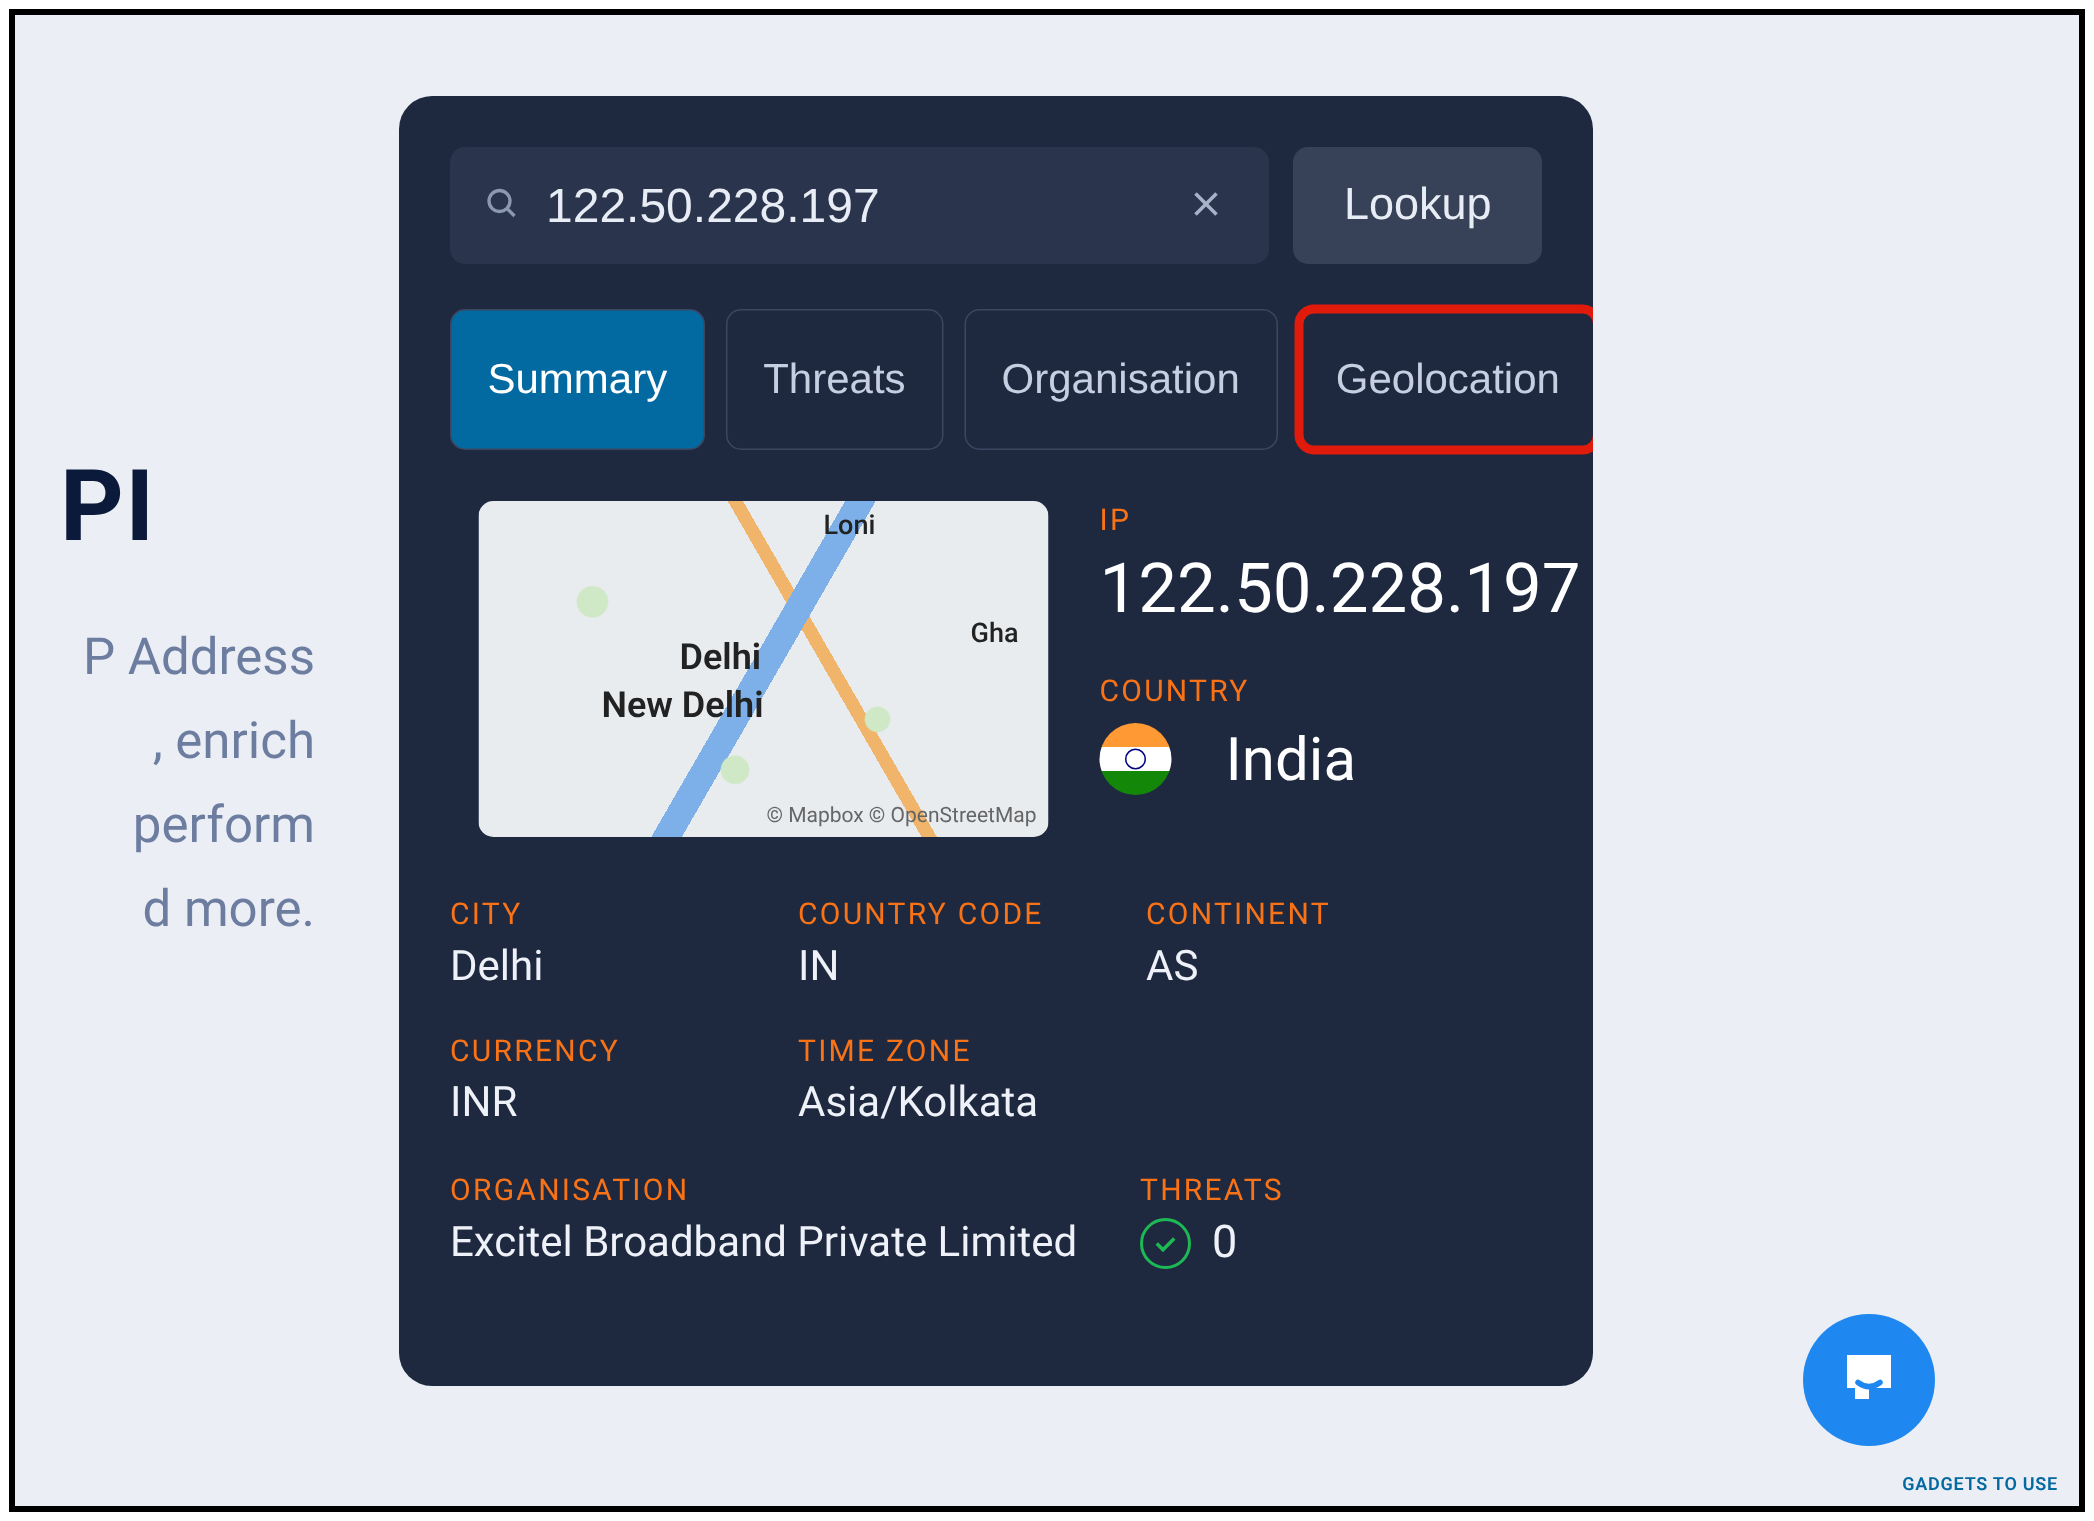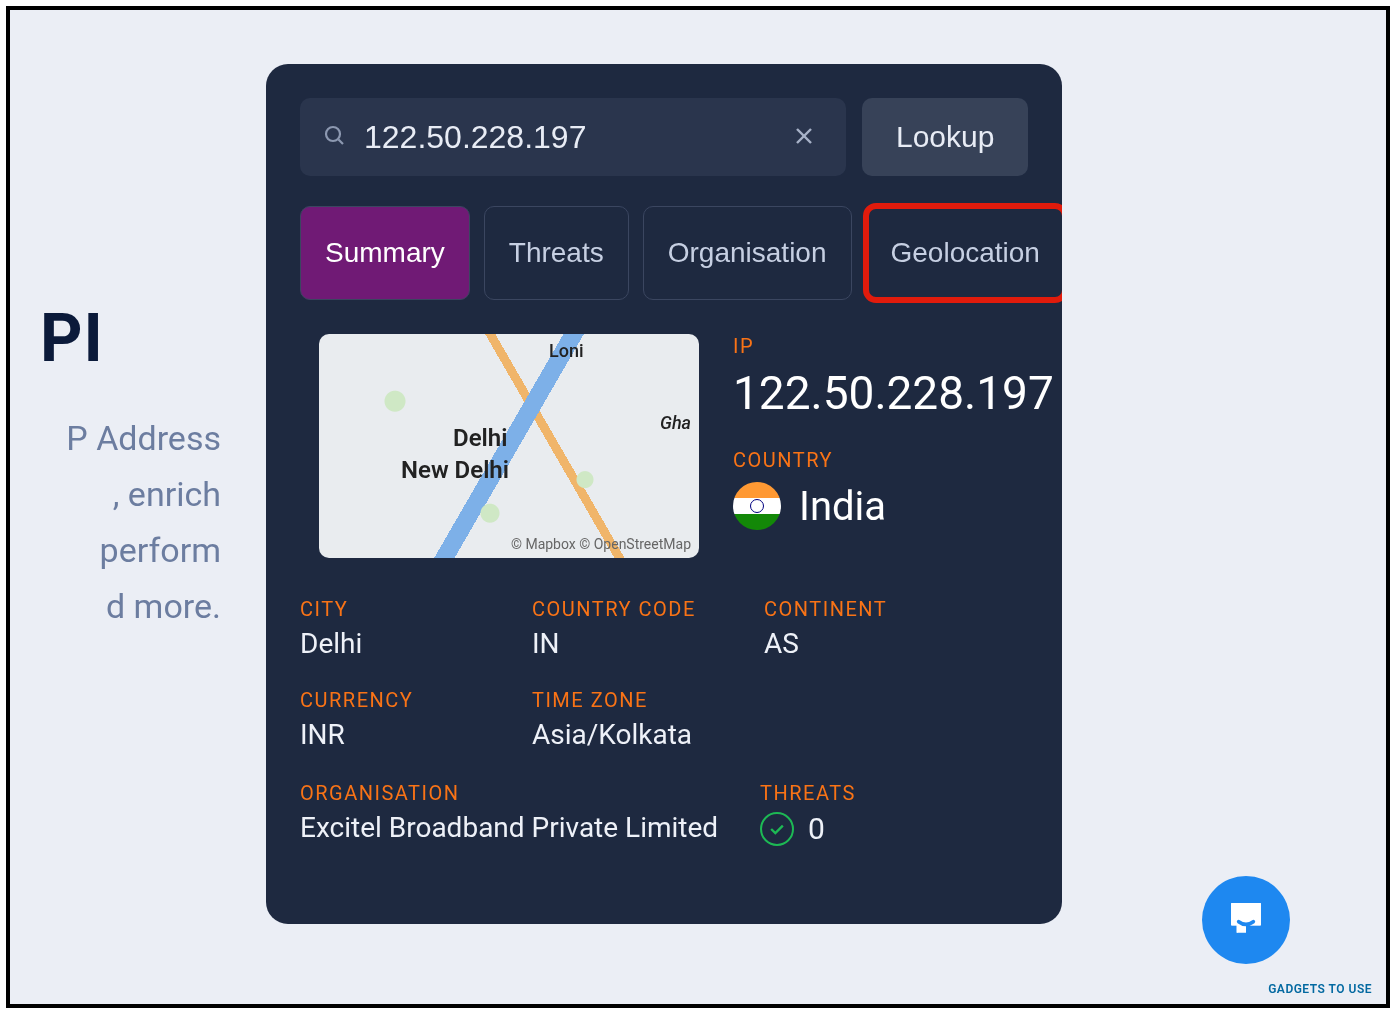--- a/index.html
+++ b/index.html
@@ -23,21 +23,21 @@
     left: 0;
     top: 290px;
     color: #0b1a3a;
     font-size: 66px;
     font-weight: 700;
     letter-spacing: 1px;
     padding-left: 30px;
   }
   .bg-sub {
     position: absolute;
-    left: 11px;
+    left: 0;
     top: 400px;
     width: 200px;
     color: #6c7da0;
     font-size: 34px;
     line-height: 56px;
     text-align: right;
   }
   .card {
     position: absolute;
     left: 256px;
@@ -97,21 +97,21 @@
   .tab {
     background: transparent;
     border: 1px solid #3b4660;
     color: #c6cfe2;
     font-size: 28px;
     padding: 14px 24px;
     border-radius: 10px;
     cursor: pointer;
   }
   .tab.active {
-    background: #701a75;
+    background: #0369a1;
     color: #ffffff;
   }
   .tab.highlight {
     outline: 6px solid #e11b0c;
     outline-offset: -3px;
   }
   .content {
     display: flex;
     gap: 34px;
     margin-top: 34px;
@@ -151,21 +151,21 @@
     text-transform: uppercase;
   }
   .ip-val {
     font-size: 46px;
     color: #fff;
     margin-top: 8px;
   }
   .country-row {
     display: flex;
     align-items: center;
-    gap: 18px;
+    gap: 36px;
     margin-top: 10px;
   }
   .flag {
     width: 48px; height: 48px; border-radius: 50%;
     background: linear-gradient(to bottom, #ff9933 0 33%, #ffffff 33% 66%, #138808 66% 100%);
     position: relative;
     flex-shrink: 0;
   }
   .flag::after {
     content: "";
@@ -272,21 +272,21 @@
       <button class="tab">Organisation</button>
       <button class="tab highlight">Geolocation</button>
       <button class="tab">Raw Data</button>
     </div>
 
     <div class="content">
       <div class="map">
         <div class="map-label small" style="left:230px; top:6px;">Loni</div>
         <div class="map-label" style="left:134px; top:90px;">Delhi</div>
         <div class="map-label" style="left:82px; top:122px;">New Delhi</div>
-        <div class="map-label small" style="right:8px; top:78px;font-style:italic;">Gha</div>
+        <div class="map-label small" style="right:20px; top:78px;">Gha</div>
         <div class="map-attr">© Mapbox © OpenStreetMap</div>
       </div>
       <div class="right-info">
         <div class="lbl">IP</div>
         <div class="ip-val">122.50.228.197</div>
         <div class="lbl" style="margin-top:28px;">COUNTRY</div>
         <div class="country-row">
           <div class="flag"></div>
           <div class="country-name">India</div>
         </div>

